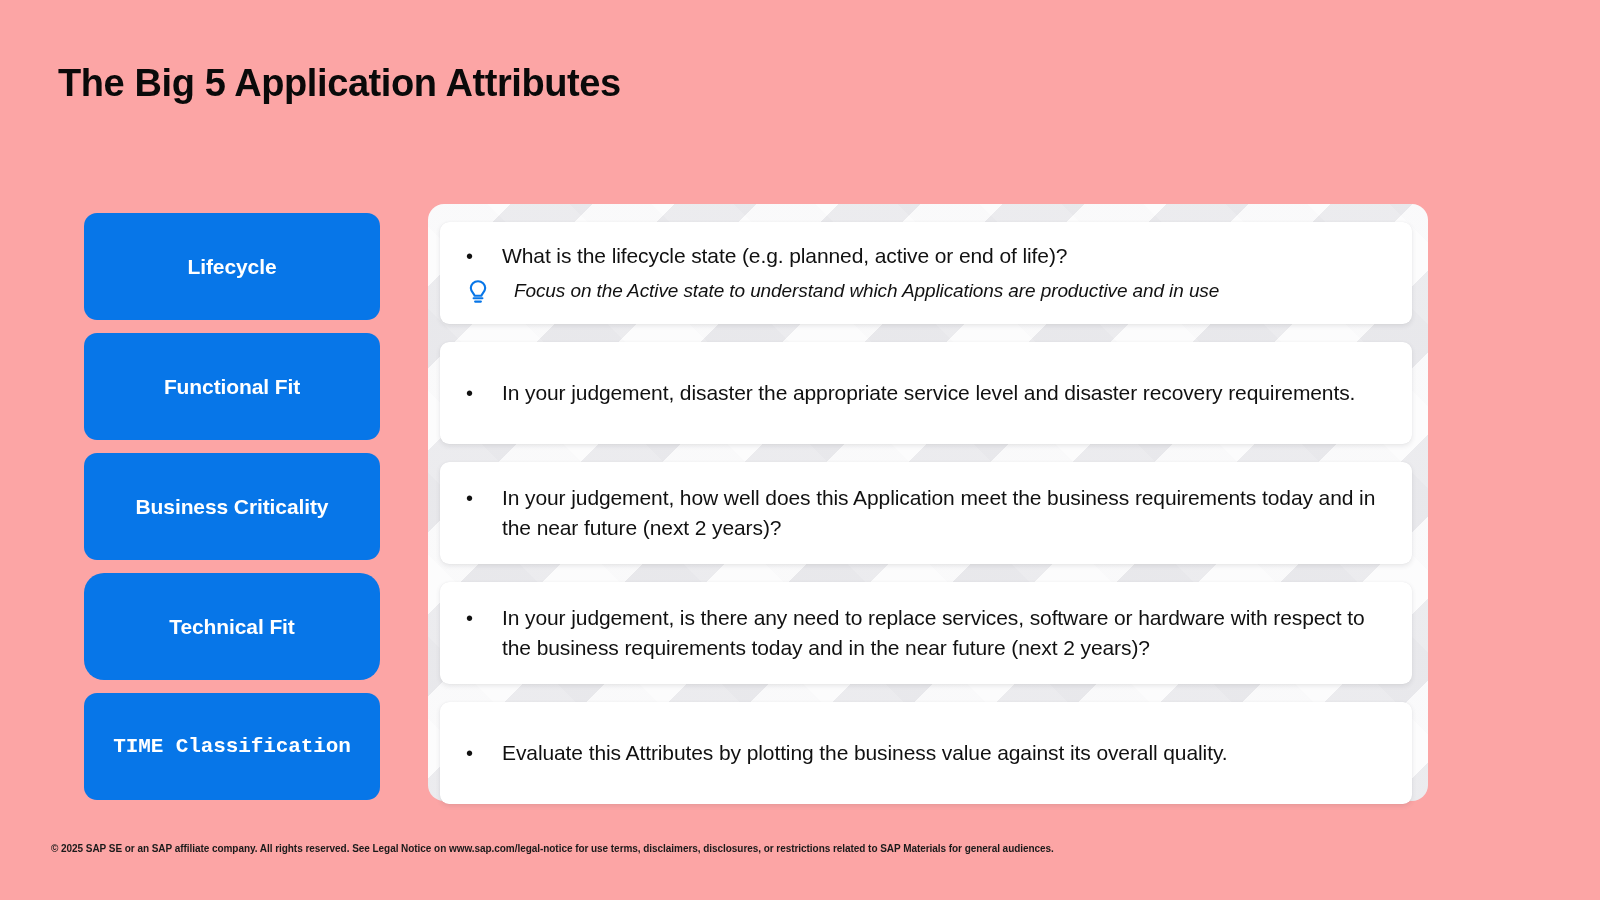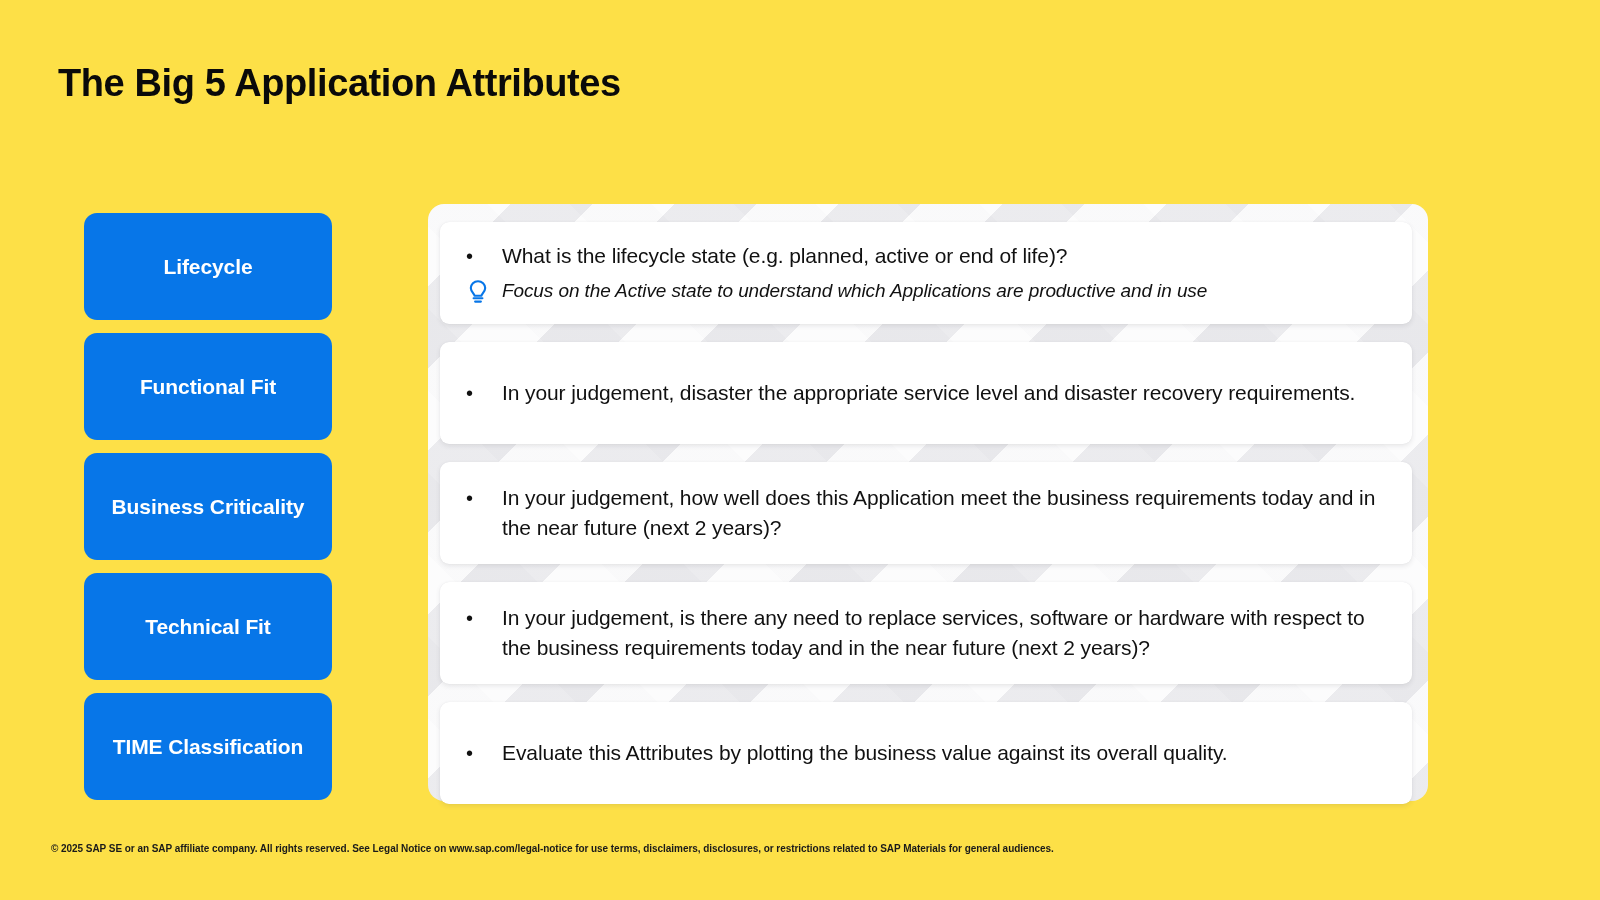--- a/index.html
+++ b/index.html
@@ -9,41 +9,41 @@
     height: 900px;
     background: #ffffff;
     font-family: "Liberation Sans", sans-serif;
     overflow: hidden;
   }
 
   .slide {
     position: relative;
     width: 1600px;
     height: 900px;
-    background: #fde047;
+    background: #fca5a5;
   }
 
   
   .slide-title {
     position: absolute;
     left: 58px;
     top: 62px;
     font-size: 38px;
     font-weight: 700;
     color: #0a0a0a;
     letter-spacing: -0.4px;
     white-space: nowrap;
   }
 
   
   .attr-column {
     position: absolute;
     left: 84px;
     top: 213px;
-    width: 248px;
+    width: 296px;
     display: flex;
     flex-direction: column;
     gap: 13px;
   }
 
   .attr-chip {
     height: 107px;
     border-radius: 13px;
     display: flex;
     align-items: center;
@@ -127,21 +127,21 @@
     flex: 1 1 auto;
     font-size: 21px;
     line-height: 30px;
     color: #111111;
     letter-spacing: -0.1px;
   }
 
   .hint-row {
     display: flex;
     align-items: flex-start;
-    gap: 0;
+    gap: 12px;
   }
 
   .hint-icon {
     flex: 0 0 48px;
     display: flex;
     align-items: center;
     justify-content: center;
     padding-top: 2px;
   }
 
@@ -176,24 +176,24 @@
   <div class="attr-column">
     <div class="attr-chip" style="background: rgb(7, 118, 232);">
       <span>Lifecycle</span>
     </div>
     <div class="attr-chip" style="background: rgb(7, 118, 232);">
       <span>Functional Fit</span>
     </div>
     <div class="attr-chip" style="background: rgb(7, 118, 232);">
       <span>Business Criticality</span>
     </div>
-    <div class="attr-chip" style="background: rgb(7, 118, 232);">
+    <div class="attr-chip" style="background: rgb(7, 118, 232); border-radius: 20px;">
       <span>Technical Fit</span>
     </div>
-    <div class="attr-chip" style="background: rgb(7, 118, 232);">
+    <div class="attr-chip" style="background: rgb(7, 118, 232); font-family: Liberation Mono, monospace;">
       <span>TIME Classification</span>
     </div>
   </div>
 
   <div class="panel-frame"></div>
 
   <div class="cards">
 
     <div class="card">
       <div class="card-body">

